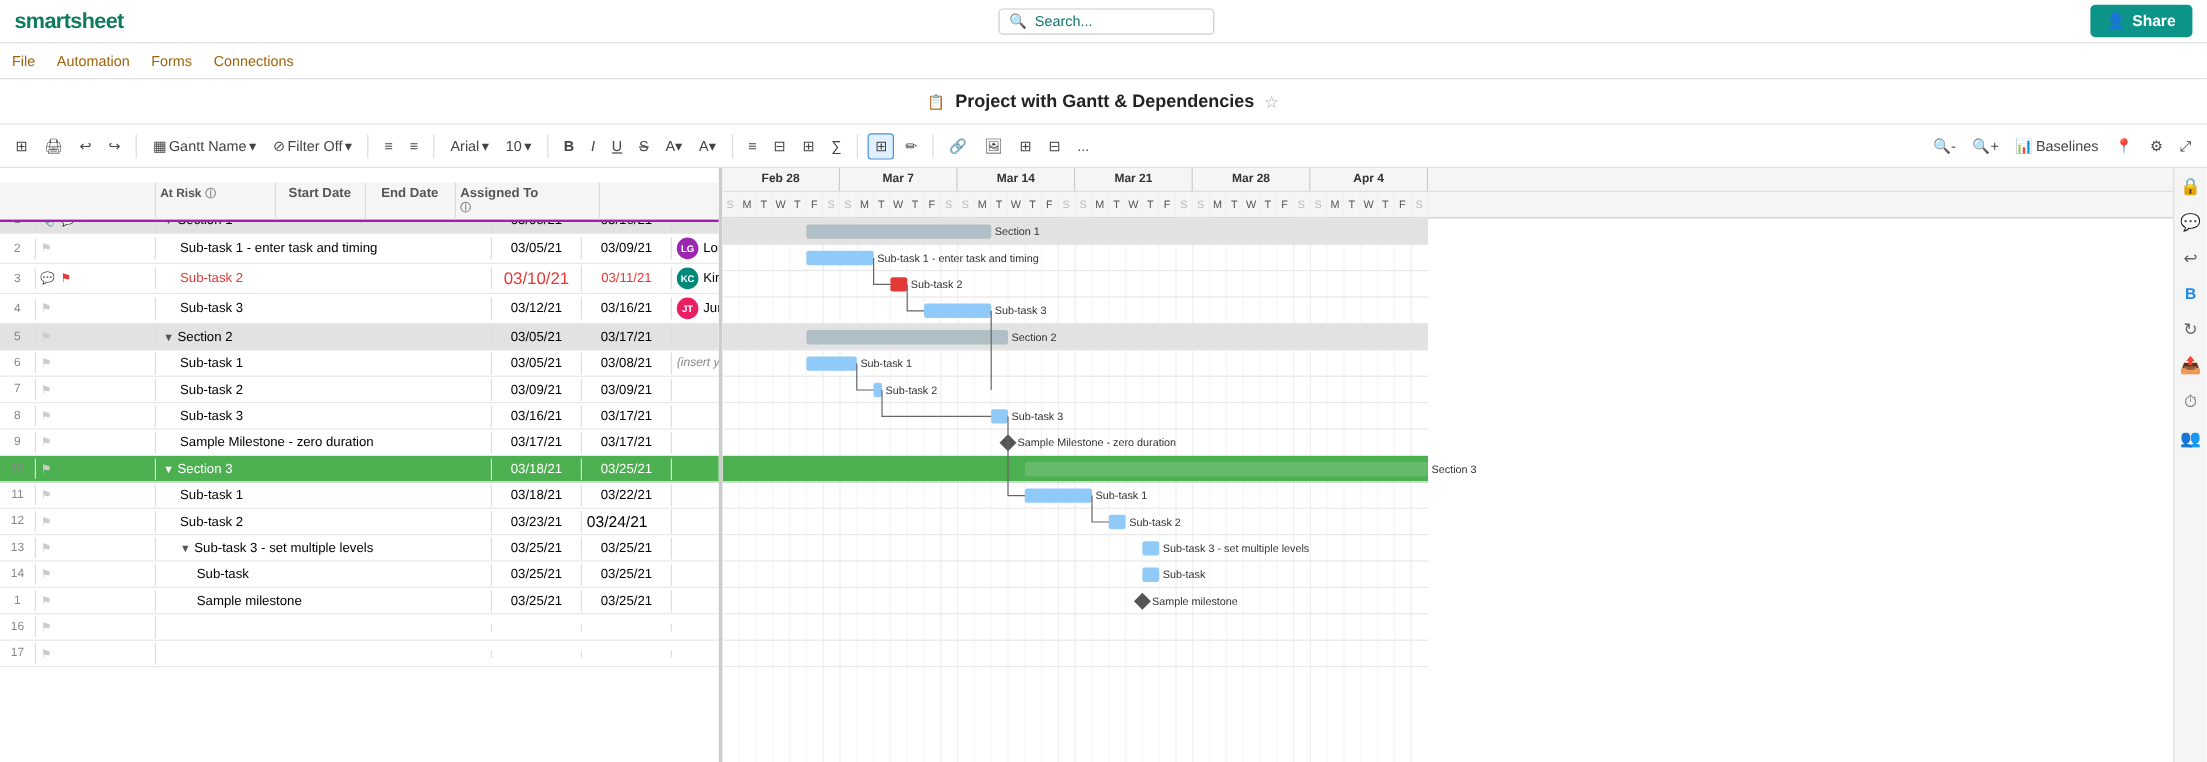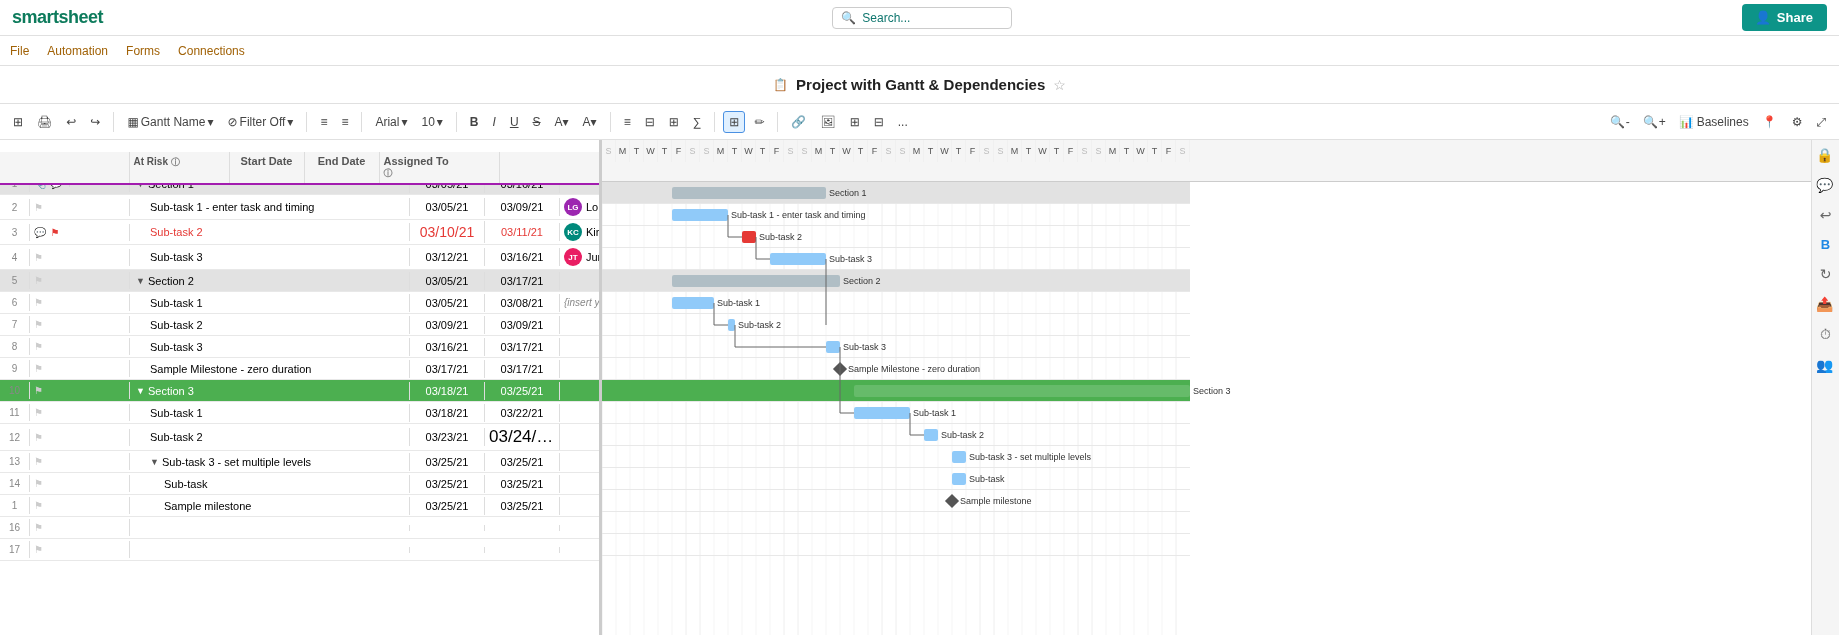--- a/index.html
+++ b/index.html
@@ -354,21 +354,21 @@
         </div>
         <div class="grid-row" style="min-height: 22px;">
           <div class="col-row-num cell" style="font-size: 10px; color: rgb(136, 136, 136);">12</div>
           <div class="col-icons cell flex-row gap4">
             <span style="font-size: 10px; color: rgb(204, 204, 204);">⚑</span>
           </div>
           <div class="col-task cell" style="padding-left: 20px; display: flex; align-items: center; font-size: 11px;">
             <span>Sub-task 2</span>
           </div>
           <div class="col-start cell" style="text-align: center; font-size: 11px;">03/23/21</div>
-          <div class="col-end cell" style="text-align: left; font-size: 17px;">03/24/21</div>
+          <div class="col-end cell" style="text-align: left; font-size: 13px;">03/24/21</div>
           <div class="col-assigned cell assigned-cell" style="font-size: 11px; display: flex; align-items: center;">
             <span></span>
           </div>
         </div>
         <div class="grid-row" style="min-height: 22px;">
           <div class="col-row-num cell" style="font-size: 10px; color: rgb(136, 136, 136);">13</div>
           <div class="col-icons cell flex-row gap4">
             <span style="font-size: 10px; color: rgb(204, 204, 204);">⚑</span>
           </div>
           <div class="col-task cell" style="padding-left: 20px; display: flex; align-items: center; font-size: 11px;">
@@ -436,20 +436,28 @@
           <div class="col-assigned cell assigned-cell" style="font-size: 11px; display: flex; align-items: center;">
             <span></span>
           </div>
         </div>
       </div>
   </div>
 
   <div id="gantt-area" style="flex:1; overflow:hidden; position:relative; display:flex; flex-direction:column;">
 
     <div class="gantt-header">
+      <div class="gantt-month-row" id="gantt-month-row">
+      <div class="gantt-month-cell" style="width: 98px; min-width: 98px; border-right: 1px solid rgb(204, 204, 204); text-align: center; font-size: 10px; font-weight: 700; color: rgb(51, 51, 51); display: flex; align-items: center; justify-content: center;">Feb 28</div>
+          <div class="gantt-month-cell" style="width: 98px; min-width: 98px; border-right: 1px solid rgb(204, 204, 204); text-align: center; font-size: 10px; font-weight: 700; color: rgb(51, 51, 51); display: flex; align-items: center; justify-content: center;">Mar 7</div>
+          <div class="gantt-month-cell" style="width: 98px; min-width: 98px; border-right: 1px solid rgb(204, 204, 204); text-align: center; font-size: 10px; font-weight: 700; color: rgb(51, 51, 51); display: flex; align-items: center; justify-content: center;">Mar 14</div>
+          <div class="gantt-month-cell" style="width: 98px; min-width: 98px; border-right: 1px solid rgb(204, 204, 204); text-align: center; font-size: 10px; font-weight: 700; color: rgb(51, 51, 51); display: flex; align-items: center; justify-content: center;">Mar 21</div>
+          <div class="gantt-month-cell" style="width: 98px; min-width: 98px; border-right: 1px solid rgb(204, 204, 204); text-align: center; font-size: 10px; font-weight: 700; color: rgb(51, 51, 51); display: flex; align-items: center; justify-content: center;">Mar 28</div>
+          <div class="gantt-month-cell" style="width: 98px; min-width: 98px; border-right: 1px solid rgb(204, 204, 204); text-align: center; font-size: 10px; font-weight: 700; color: rgb(51, 51, 51); display: flex; align-items: center; justify-content: center;">Apr 4</div>
+        </div>
       <div class="gantt-day-row" id="gantt-day-row">
       <div class="gantt-day-cell" style="background: rgb(245, 245, 245); color: rgb(187, 187, 187);">S</div>
           <div class="gantt-day-cell">M</div>
           <div class="gantt-day-cell">T</div>
           <div class="gantt-day-cell">W</div>
           <div class="gantt-day-cell">T</div>
           <div class="gantt-day-cell">F</div>
           <div class="gantt-day-cell" style="background: rgb(245, 245, 245); color: rgb(187, 187, 187);">S</div>
           <div class="gantt-day-cell" style="background: rgb(245, 245, 245); color: rgb(187, 187, 187);">S</div>
           <div class="gantt-day-cell">M</div>

